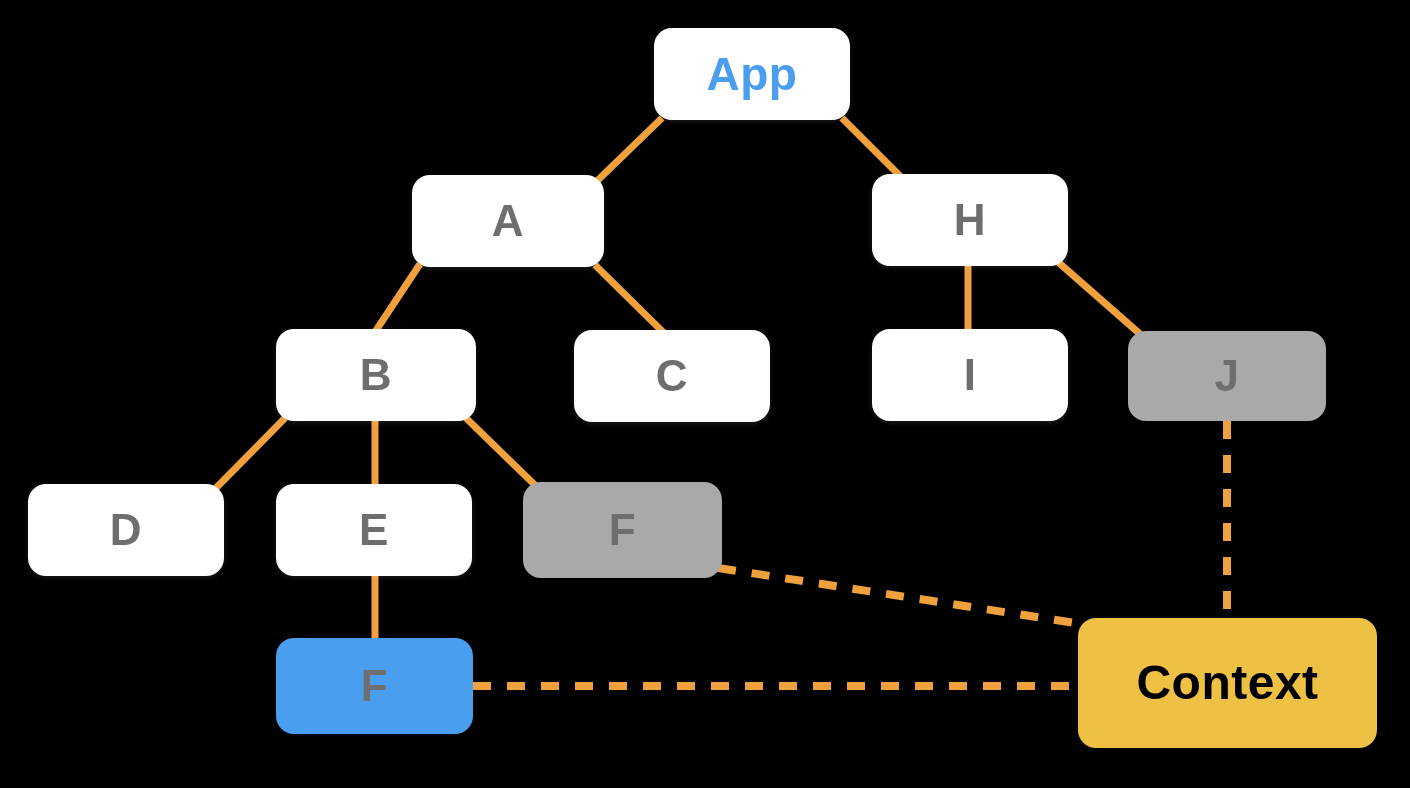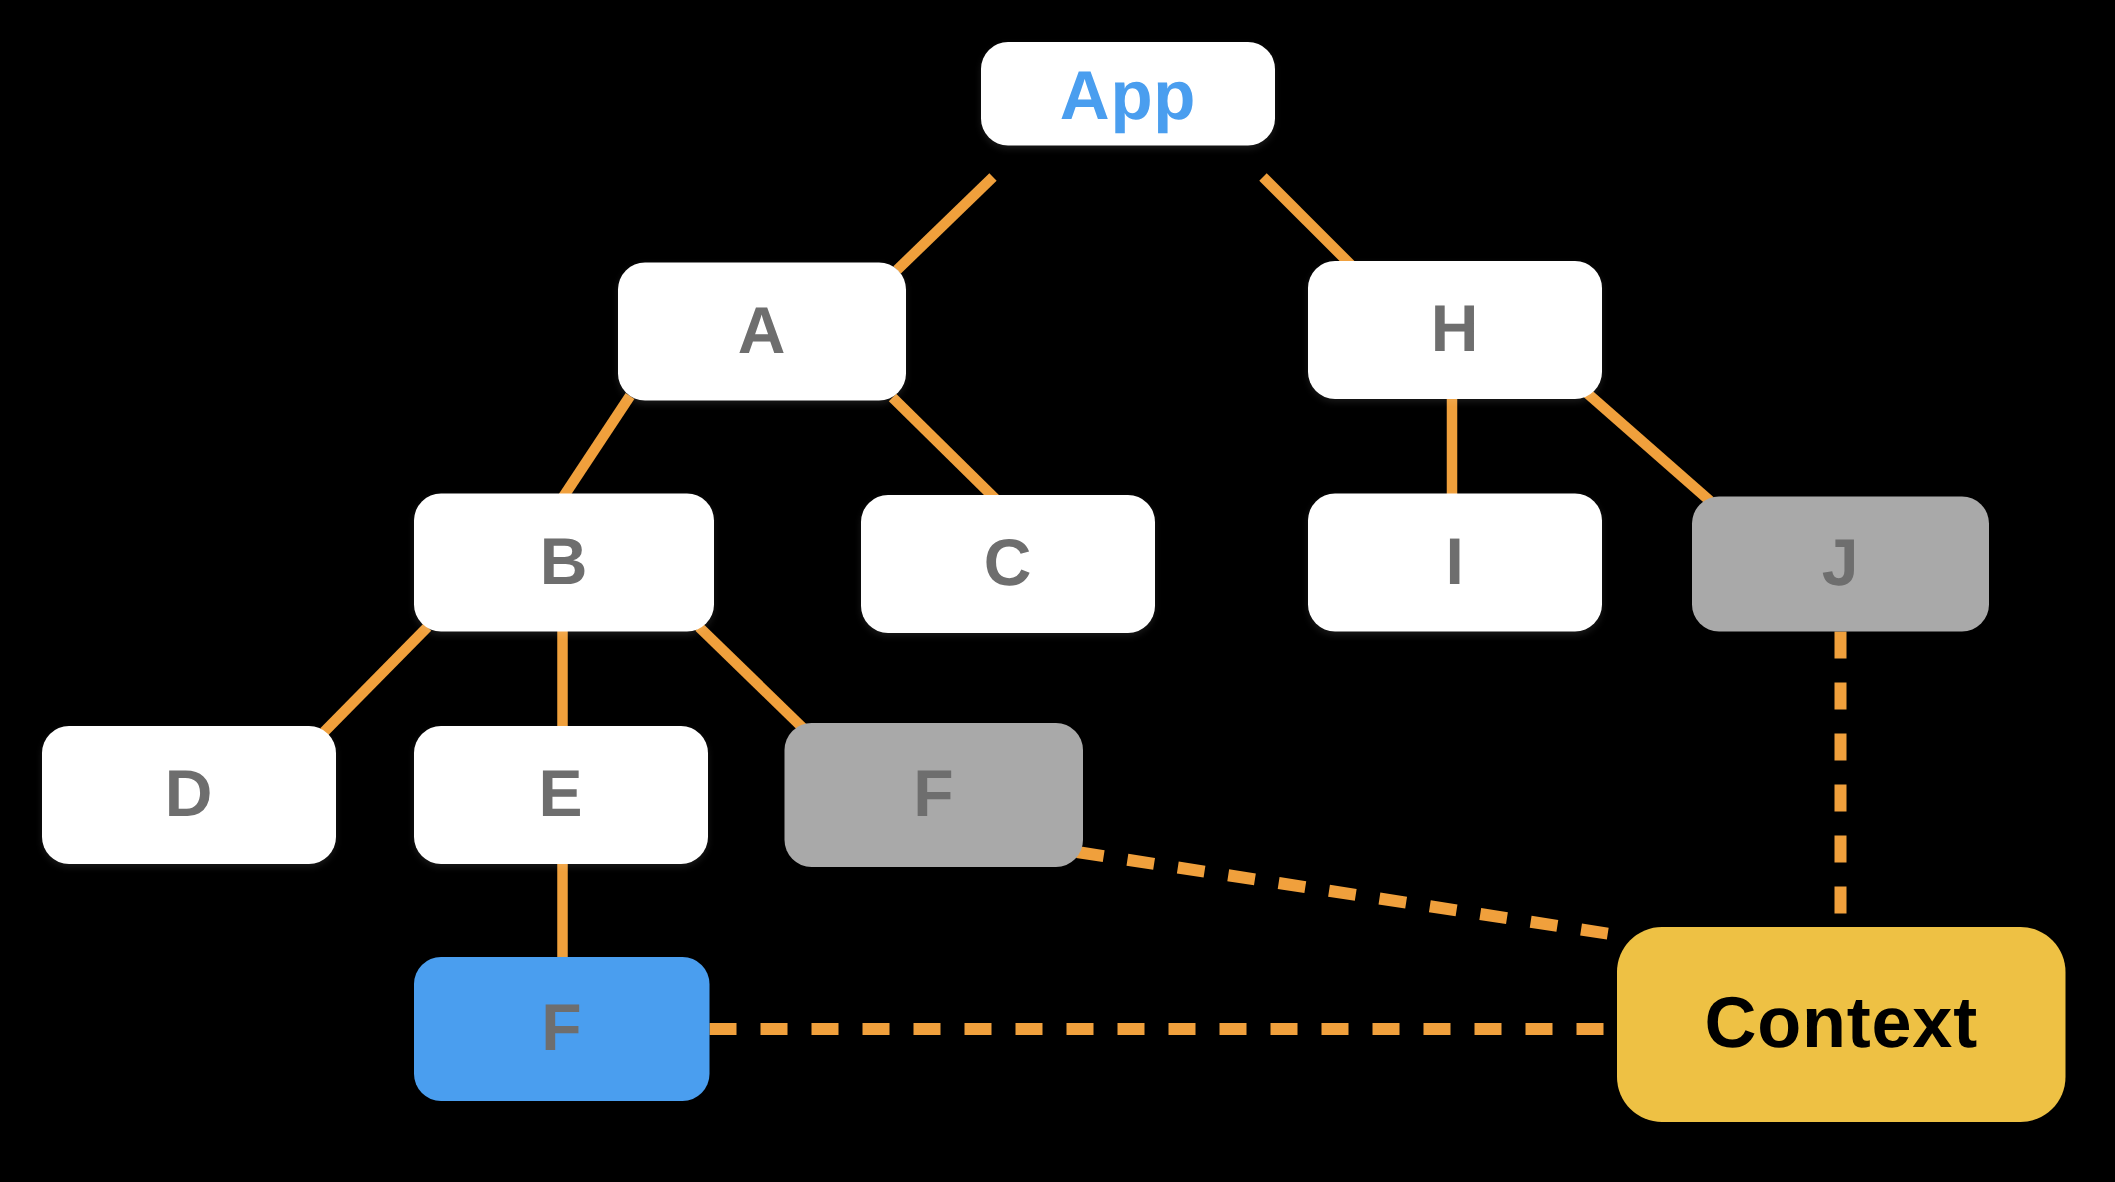--- a/index.html
+++ b/index.html
@@ -55,21 +55,20 @@
   }
   .node.blue-fill {
     background: #4a9eef;
     color: #6e6e6e;
     box-shadow: none;
   }
   .node.gold {
     background: #eec144;
     color: #000000;
     box-shadow: none;
-    border-radius: 30px;
   }
   .node-label {
     display: block;
   }
 </style>
 </head>
 <body>
 
 <div id="stage">
   <svg id="edges" viewBox="0 0 1410 788" xmlns="http://www.w3.org/2000/svg">
@@ -81,21 +80,21 @@
       <line x1="1058" y1="262" x2="1140" y2="334" stroke="#f0a03c" stroke-linecap="butt" stroke-width="7"></line>
       <line x1="285" y1="418" x2="216" y2="488" stroke="#f0a03c" stroke-linecap="butt" stroke-width="7"></line>
       <line x1="375" y1="420" x2="375" y2="486" stroke="#f0a03c" stroke-linecap="butt" stroke-width="7"></line>
       <line x1="466" y1="418" x2="538" y2="488" stroke="#f0a03c" stroke-linecap="butt" stroke-width="7"></line>
       <line x1="375" y1="574" x2="375" y2="640" stroke="#f0a03c" stroke-linecap="butt" stroke-width="7"></line>
       <line x1="718" y1="568" x2="1082" y2="624" stroke="#f0a03c" stroke-linecap="butt" stroke-width="8" stroke-dasharray="18 16"></line>
       <line x1="473" y1="686" x2="1078" y2="686" stroke="#f0a03c" stroke-linecap="butt" stroke-width="8" stroke-dasharray="18 16"></line>
       <line x1="1227" y1="421" x2="1227" y2="618" stroke="#f0a03c" stroke-linecap="butt" stroke-width="8" stroke-dasharray="18 16"></line>
     </svg>
   <div id="nodes">
-      <div class="node blue-text" style="left: 654px; top: 28px; width: 196px; height: 69px; font-size: 46px;">
+      <div class="node blue-text" style="left: 654px; top: 28px; width: 196px; height: 92px; font-size: 46px;">
         <span class="node-label">App</span>
       </div>
       <div class="node white" style="left: 412px; top: 175px; width: 192px; height: 92px; font-size: 44px;">
         <span class="node-label">A</span>
       </div>
       <div class="node white" style="left: 872px; top: 174px; width: 196px; height: 92px; font-size: 44px;">
         <span class="node-label">H</span>
       </div>
       <div class="node white" style="left: 276px; top: 329px; width: 200px; height: 92px; font-size: 44px;">
         <span class="node-label">B</span>

